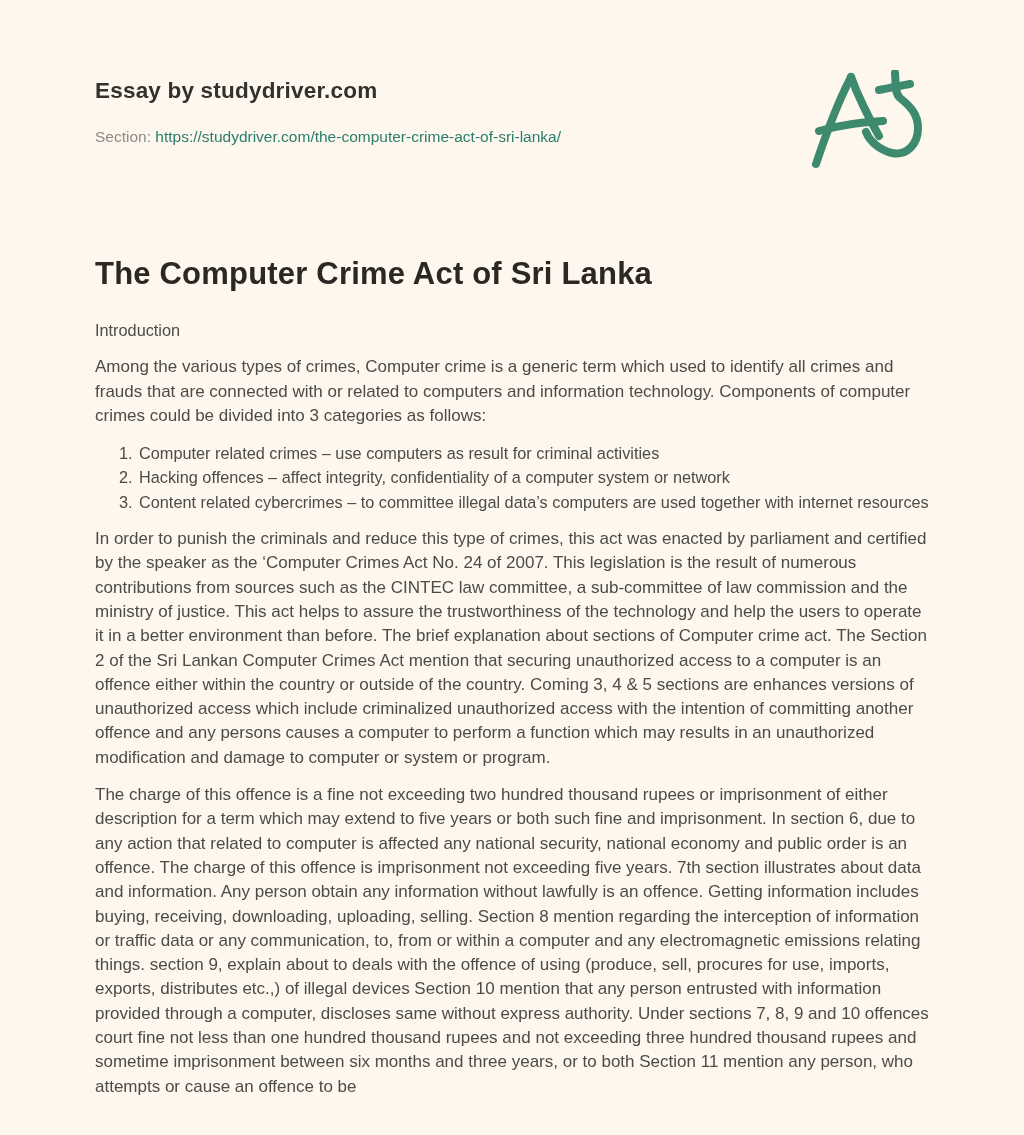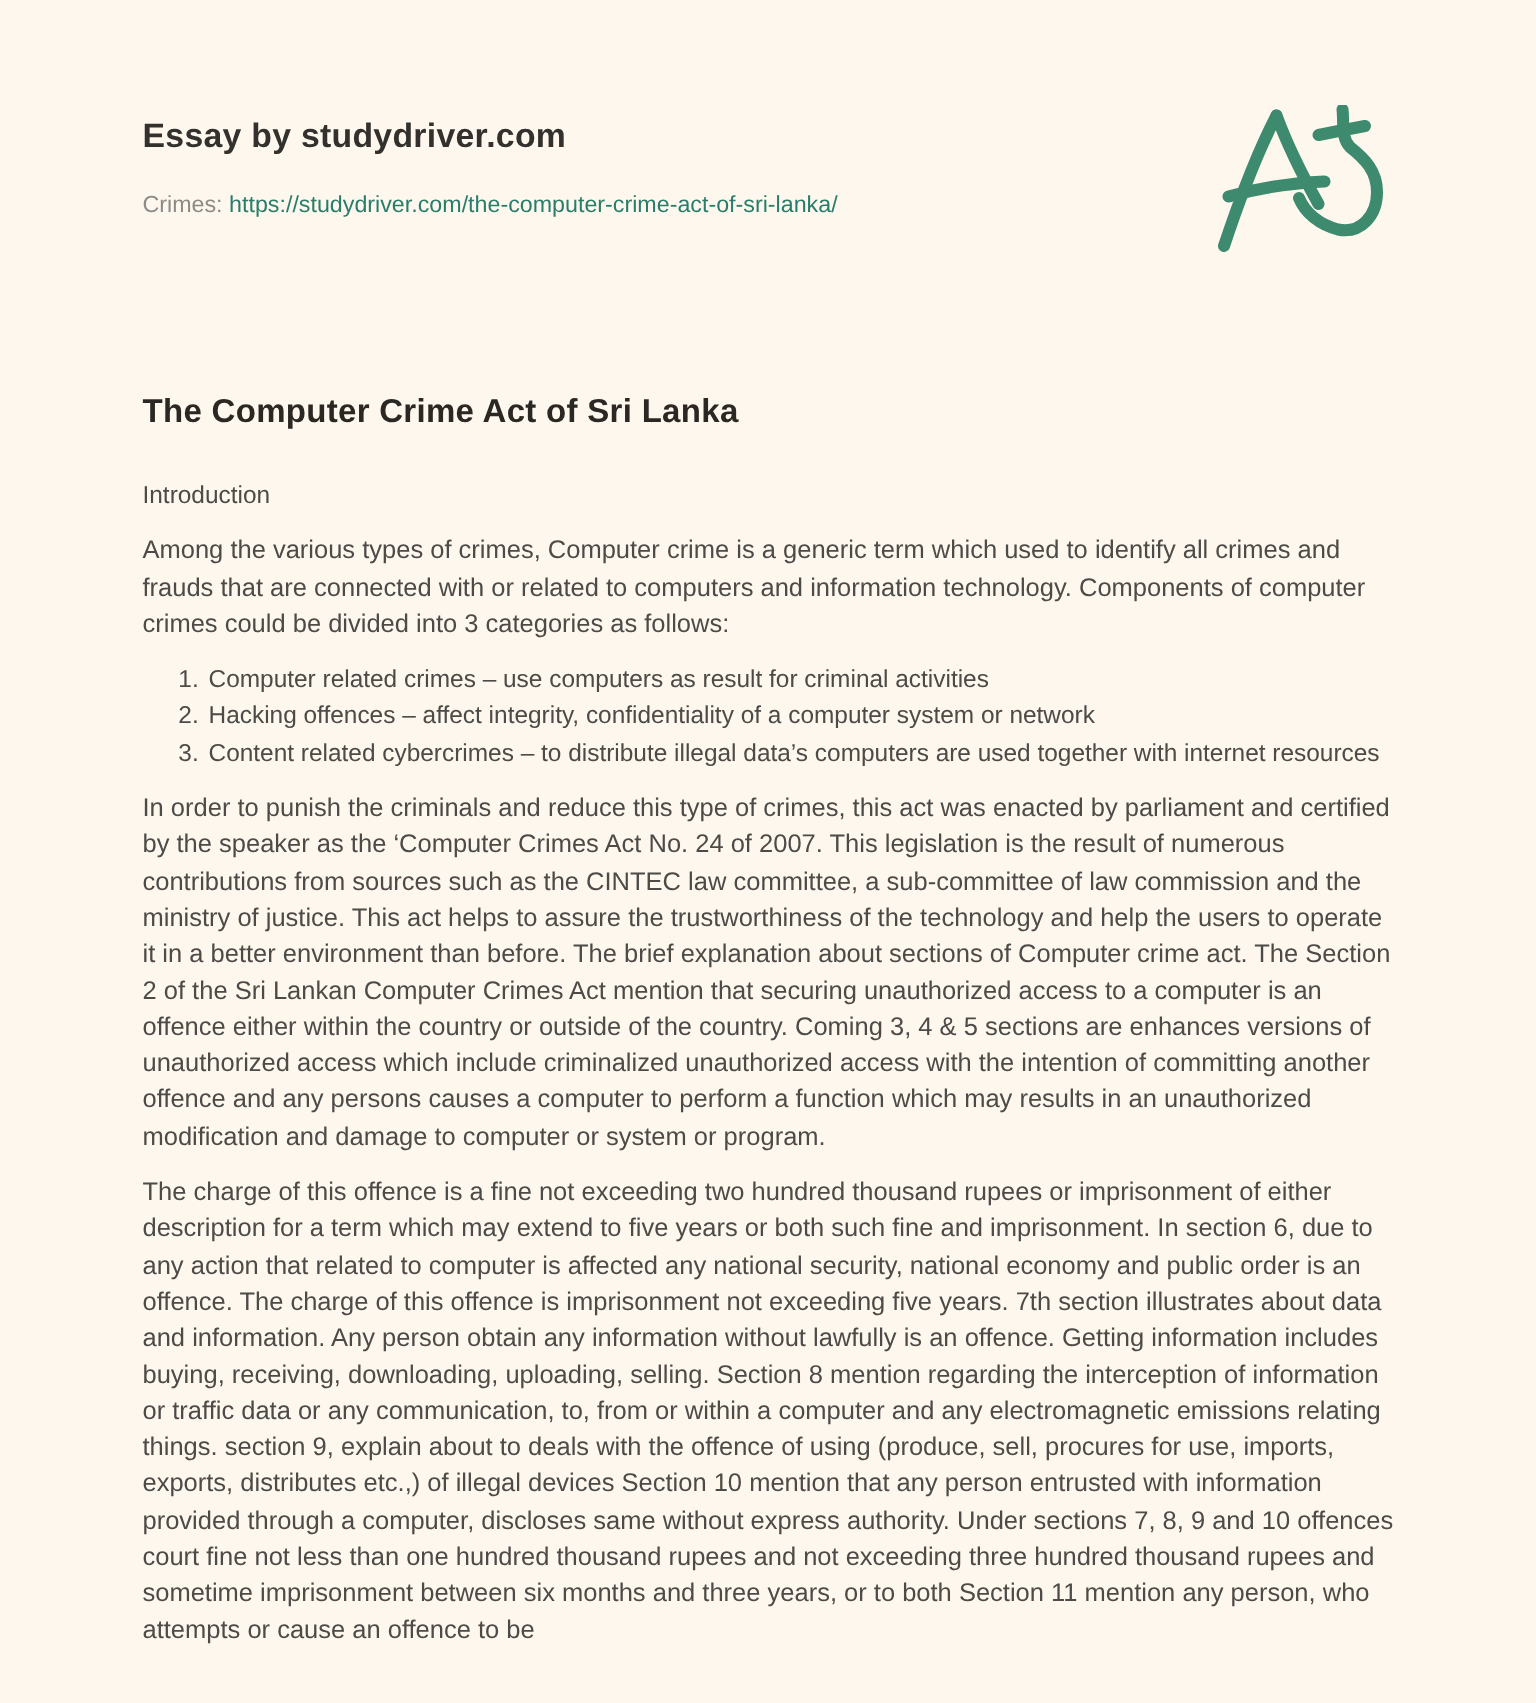--- a/index.html
+++ b/index.html
@@ -56,21 +56,21 @@
   }
   .logo-stroke {
     fill: none;
     stroke: var(--accent, #3d8a6e);
     stroke-width: 8;
     stroke-linecap: round;
     stroke-linejoin: round;
   }
   .article-title {
     margin: 81px 0 0 0;
-    font-size: 22px;
+    font-size: 31px;
     line-height: 36px;
     font-weight: 700;
     letter-spacing: 0.2px;
     color: #2b2823;
   }
   .intro-label {
     margin: 26px 0 0 0;
     font-size: 16.3px;
     line-height: 24.3px;
   }
@@ -93,21 +93,21 @@
 </style>
 </head>
 <body style="background: rgb(253, 247, 238);">
 
 <div class="page">
 
   <div class="page-header">
     <div>
       <h1 class="brand-title">Essay by studydriver.com</h1>
       <p class="source-line">
-        <span>Crimes:</span>
+        <span>Section:</span>
         <a href="#"><span>https://studydriver.com/the-computer-crime-act-of-sri-lanka/</span></a>
       </p>
     </div>
 
     <div class="logo-box">
       <svg viewBox="0 0 120 104" aria-hidden="true">
 
         <path class="logo-stroke" d="M 6,94 C 16,64 28,32 41,7"></path>
 
         <path class="logo-stroke" d="M 41,7 C 48,26 60,50 69,66"></path>
@@ -123,20 +123,20 @@
 
   <h2 class="article-title">The Computer Crime Act of Sri Lanka</h2>
 
   <p class="intro-label">Introduction</p>
 
   <p class="body-text">Among the various types of crimes, Computer crime is a generic term which used to identify all crimes and frauds that are connected with or related to computers and information technology. Components of computer crimes could be divided into 3 categories as follows:</p>
 
   <ol class="crime-list">
     <li>Computer related crimes – use computers as result for criminal activities</li>
     <li>Hacking offences – affect integrity, confidentiality of a computer system or network</li>
-    <li>Content related cybercrimes – to distribute illegal data’s computers are used together with internet resources</li>
+    <li>Content related cybercrimes – to committee illegal data’s computers are used together with internet resources</li>
   </ol>
 
   <p class="body-text">In order to punish the criminals and reduce this type of crimes, this act was enacted by parliament and certified by the speaker as the ‘Computer Crimes Act No. 24 of 2007. This legislation is the result of numerous contributions from sources such as the CINTEC law committee, a sub-committee of law commission and the ministry of justice. This act helps to assure the trustworthiness of the technology and help the users to operate it in a better environment than before. The brief explanation about sections of Computer crime act. The Section 2 of the Sri Lankan Computer Crimes Act mention that securing unauthorized access to a computer is an offence either within the country or outside of the country. Coming 3, 4 &amp; 5 sections are enhances versions of unauthorized access which include criminalized unauthorized access with the intention of committing another offence and any persons causes a computer to perform a function which may results in an unauthorized modification and damage to computer or system or program.</p>
 
   <p class="body-text">The charge of this offence is a fine not exceeding two hundred thousand rupees or imprisonment of either description for a term which may extend to five years or both such fine and imprisonment. In section 6, due to any action that related to computer is affected any national security, national economy and public order is an offence. The charge of this offence is imprisonment not exceeding five years. 7th section illustrates about data and information. Any person obtain any information without lawfully is an offence. Getting information includes buying, receiving, downloading, uploading, selling. Section 8 mention regarding the interception of information or traffic data or any communication, to, from or within a computer and any electromagnetic emissions relating things. section 9, explain about to deals with the offence of using (produce, sell, procures for use, imports, exports, distributes etc.,) of illegal devices Section 10 mention that any person entrusted with information provided through a computer, discloses same without express authority. Under sections 7, 8, 9 and 10 offences court fine not less than one hundred thousand rupees and not exceeding three hundred thousand rupees and sometime imprisonment between six months and three years, or to both Section 11 mention any person, who attempts or cause an offence to be</p>
 
 </div>
 
 </body></html>

